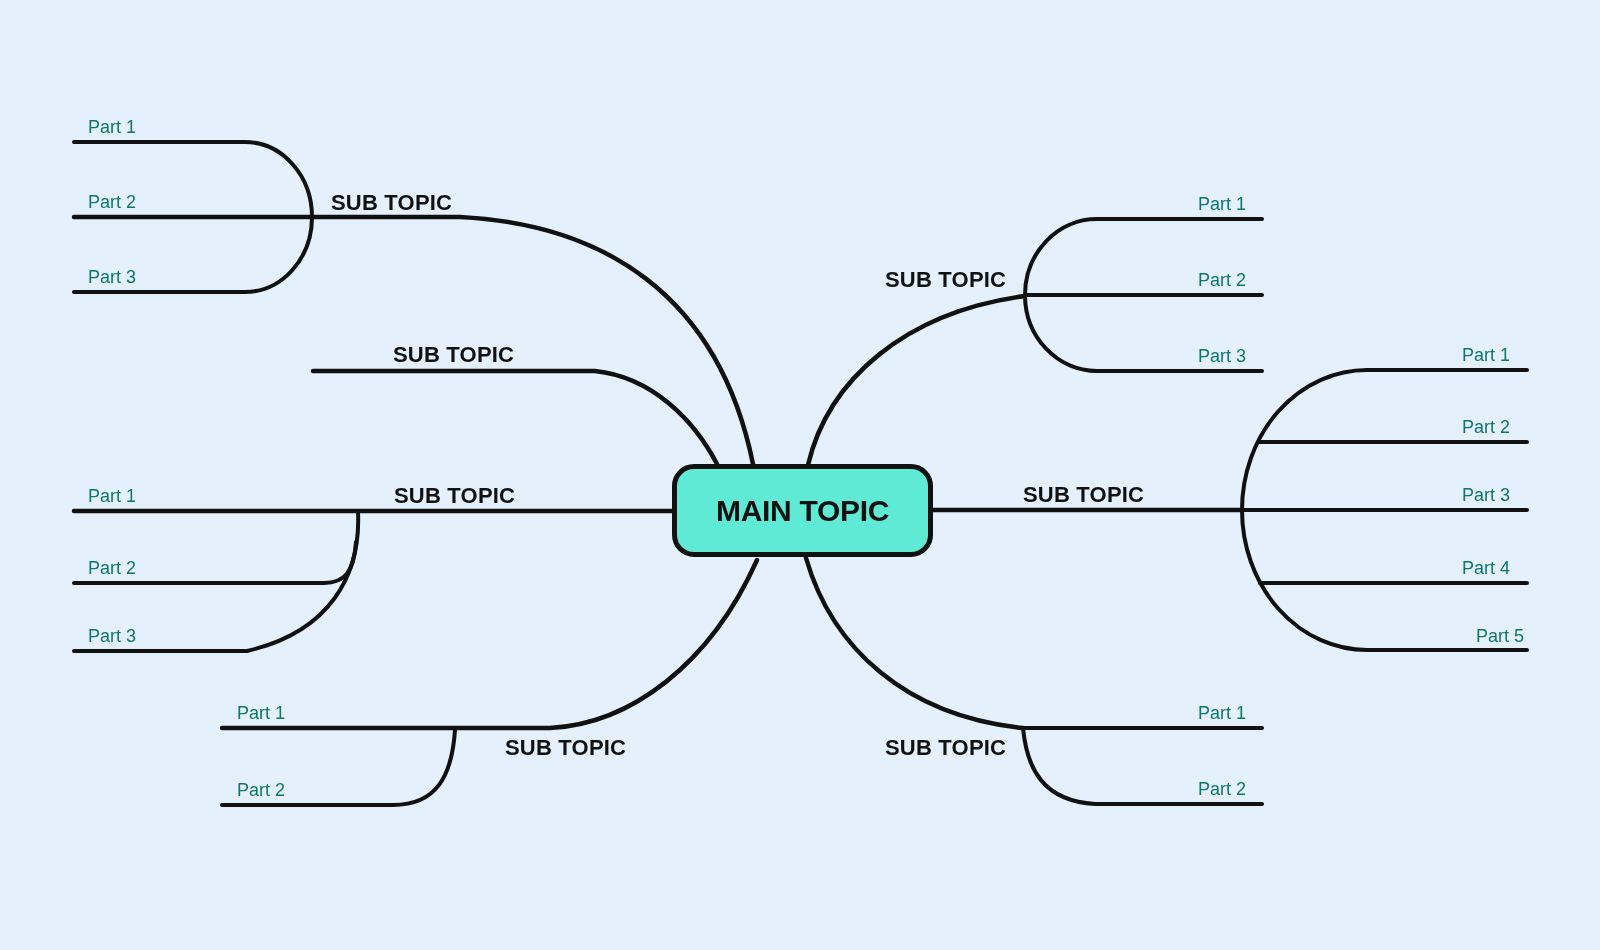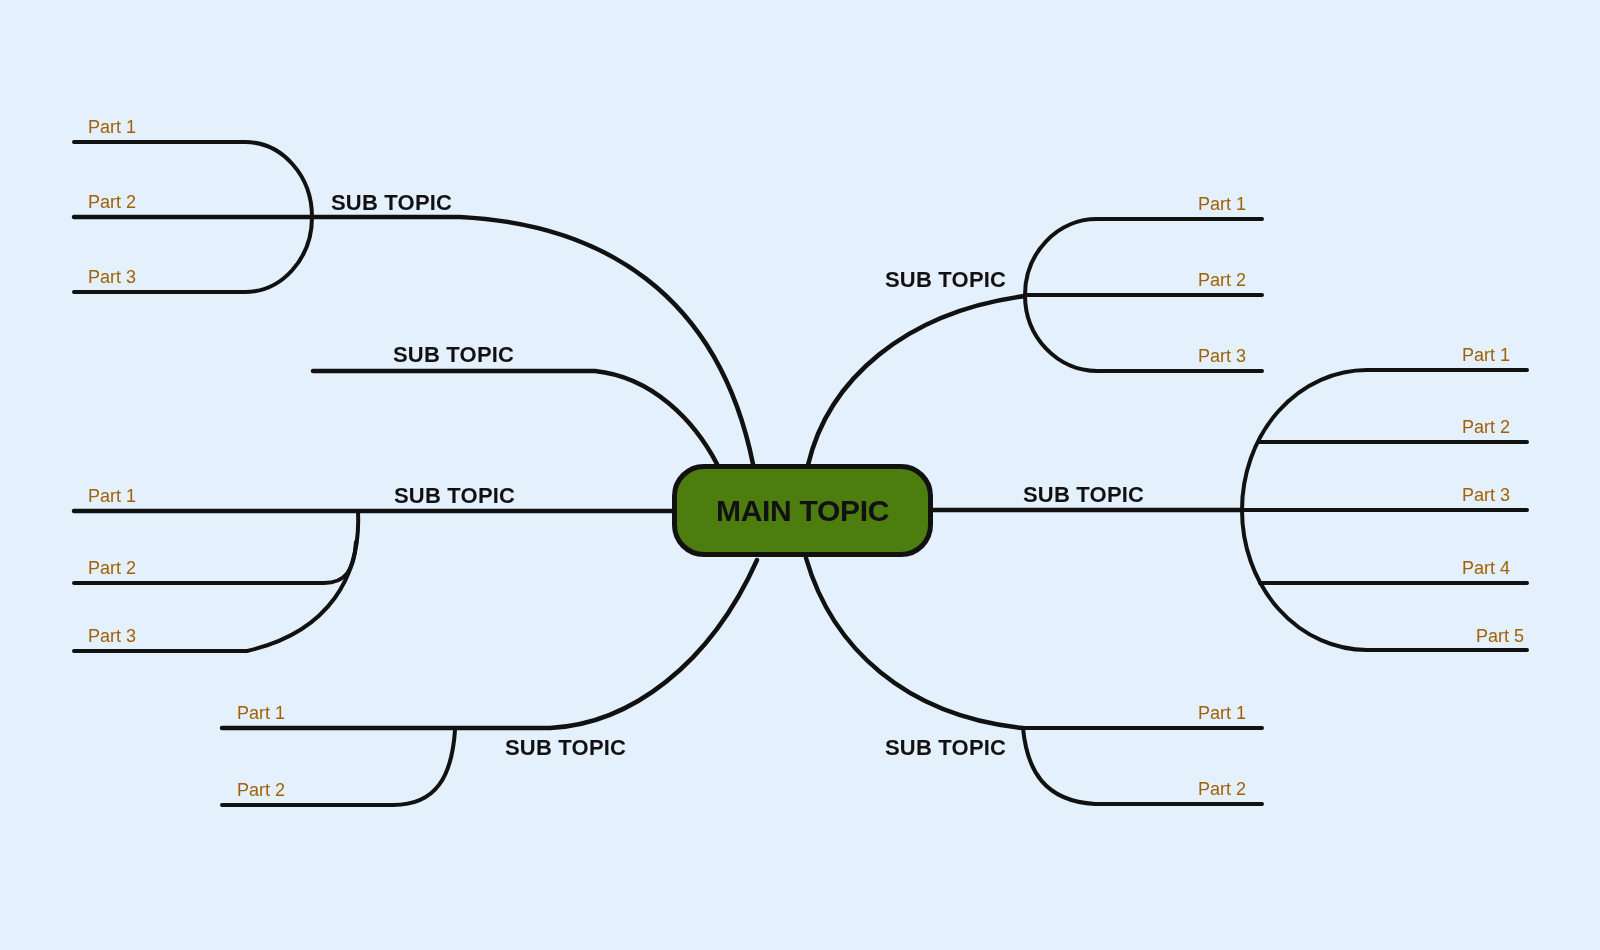--- a/index.html
+++ b/index.html
@@ -18,30 +18,30 @@
     color:#111111;
   }
   .sub{
     font-size:22px;
     font-weight:700;
     letter-spacing:0.2px;
   }
   .part{
     font-size:18px;
     font-weight:500;
-    color:#a16207;
+    color:#0f766e;
   }
   .node-main{
     position:absolute;
     left:672px;top:464px;
     width:261px;height:93px;
     box-sizing:border-box;
-    background:#4d7c0f;
+    background:#5eead4;
     border:5px solid #111111;
-    border-radius:32px;
+    border-radius:22px;
     display:flex;
     align-items:center;
     justify-content:center;
   }
   .node-main span{
     font-size:30px;
     font-weight:700;
     letter-spacing:-0.3px;
     color:#111111;
   }

